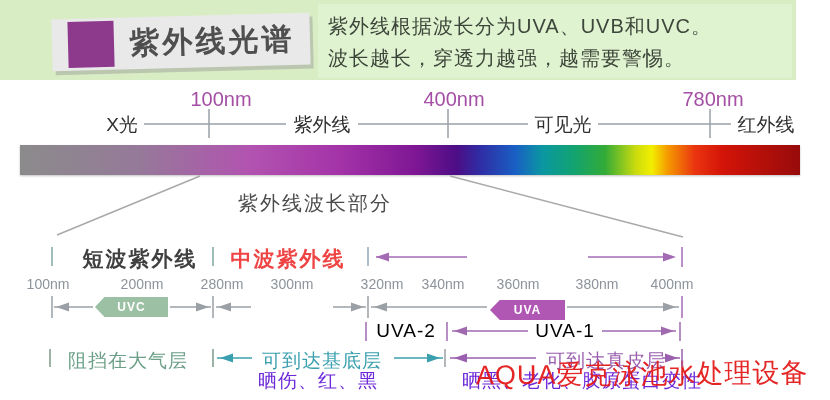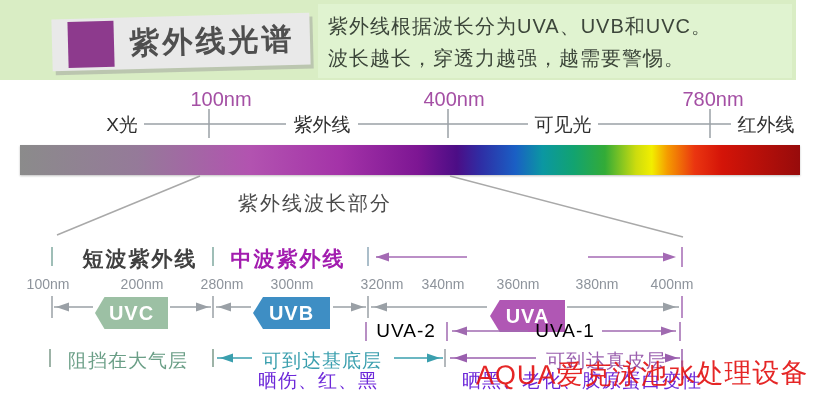--- a/index.html
+++ b/index.html
@@ -30,25 +30,25 @@
       #8b8b8b 0%, #957a99 15%, #b253b0 29.5%, #a433a8 41%, #7d1693 51%,
       #4c0d86 56%, #2f2da4 59%, #1a5fc4 63.5%, #0b97a2 67%, #12a370 71%,
       #33ab37 75%, #cddc0e 79%, #f2ee00 81%, #f59b00 83%, #ea3510 86.5%,
       #d41408 90%, #970b0b 100%);
     box-shadow:0 1px 2px rgba(0,0,0,.25);}
   .bar-caption{font-size:20px;color:#4c4c4c;letter-spacing:2px;}
 
   
   .uvband{font-size:21px;font-weight:bold;letter-spacing:2px;}
   .uvband.short{color:#404040;}
-  .uvband.mid{color:#a21caf;font-family:Liberation Serif, serif;}
+  .uvband.mid{color:#ef4444;font-family:Liberation Serif, serif;}
   .uvband.long{color:#a46ab4;}
   .tick-label{font-size:14px;color:#8d939b;}
-  .badge{position:absolute;height:32px;display:flex;align-items:center;justify-content:center;
-         color:#fff;font-size:20px;font-weight:bold;letter-spacing:1px;
+  .badge{position:absolute;height:20px;display:flex;align-items:center;justify-content:center;
+         color:#fff;font-size:12px;font-weight:bold;letter-spacing:1px;
          clip-path:polygon(13% 0,100% 0,100% 100%,13% 100%,0 50%);}
   .badge.uvc{background:#9cc0a4;}
   .badge.uvb{background:#3e8ec4;}
   .badge.uva{background:#b057b4;}
   .subband{font-size:19px;color:#000000;letter-spacing:1px;}
   .effect{font-size:19px;letter-spacing:1px;}
   .effect.uvc{color:#6b9f87;}
   .effect.uvb{color:#3a9fae;}
   .effect.uva{color:#9a5fae;}
   .detail{font-size:19px;color:#6d28d9;letter-spacing:1px;}
@@ -92,21 +92,20 @@
   <div class="abs tick-label ctr" style="left:142px;top:276px;">200nm</div>
   <div class="abs tick-label ctr" style="left:222px;top:276px;">280nm</div>
   <div class="abs tick-label ctr" style="left:292px;top:276px;">300nm</div>
   <div class="abs tick-label ctr" style="left:382px;top:276px;">320nm</div>
   <div class="abs tick-label ctr" style="left:443px;top:276px;">340nm</div>
   <div class="abs tick-label ctr" style="left:518px;top:276px;">360nm</div>
   <div class="abs tick-label ctr" style="left:597px;top:276px;">380nm</div>
   <div class="abs tick-label ctr" style="left:672px;top:276px;">400nm</div>
 
   <div class="badge uvc" style="left:95px;top:297px;width:73px;">UVC</div>
-  <div class="badge uvb" style="left:253px;top:297px;width:77px;">UVB</div>
   <div class="badge uva" style="left:490px;top:300px;width:75px;">UVA</div>
 
   <div class="abs subband ctr" style="left:406px;top:320px;">UVA-2</div>
   <div class="abs subband ctr" style="left:565px;top:320px;">UVA-1</div>
 
   <div class="abs effect uvc ctr" style="left:128px;top:348px;">阻挡在大气层</div>
   <div class="abs effect uvb ctr" style="left:322px;top:348px;">可到达基底层</div>
   <div class="abs effect uva ctr" style="left:606px;top:348px;">可到达真皮层</div>
   <div class="abs detail ctr" style="left:318px;top:368px;">晒伤、红、黑</div>
   <div class="abs detail ctr" style="left:582px;top:368px;">晒黑、老化、胶原蛋白变性</div>

